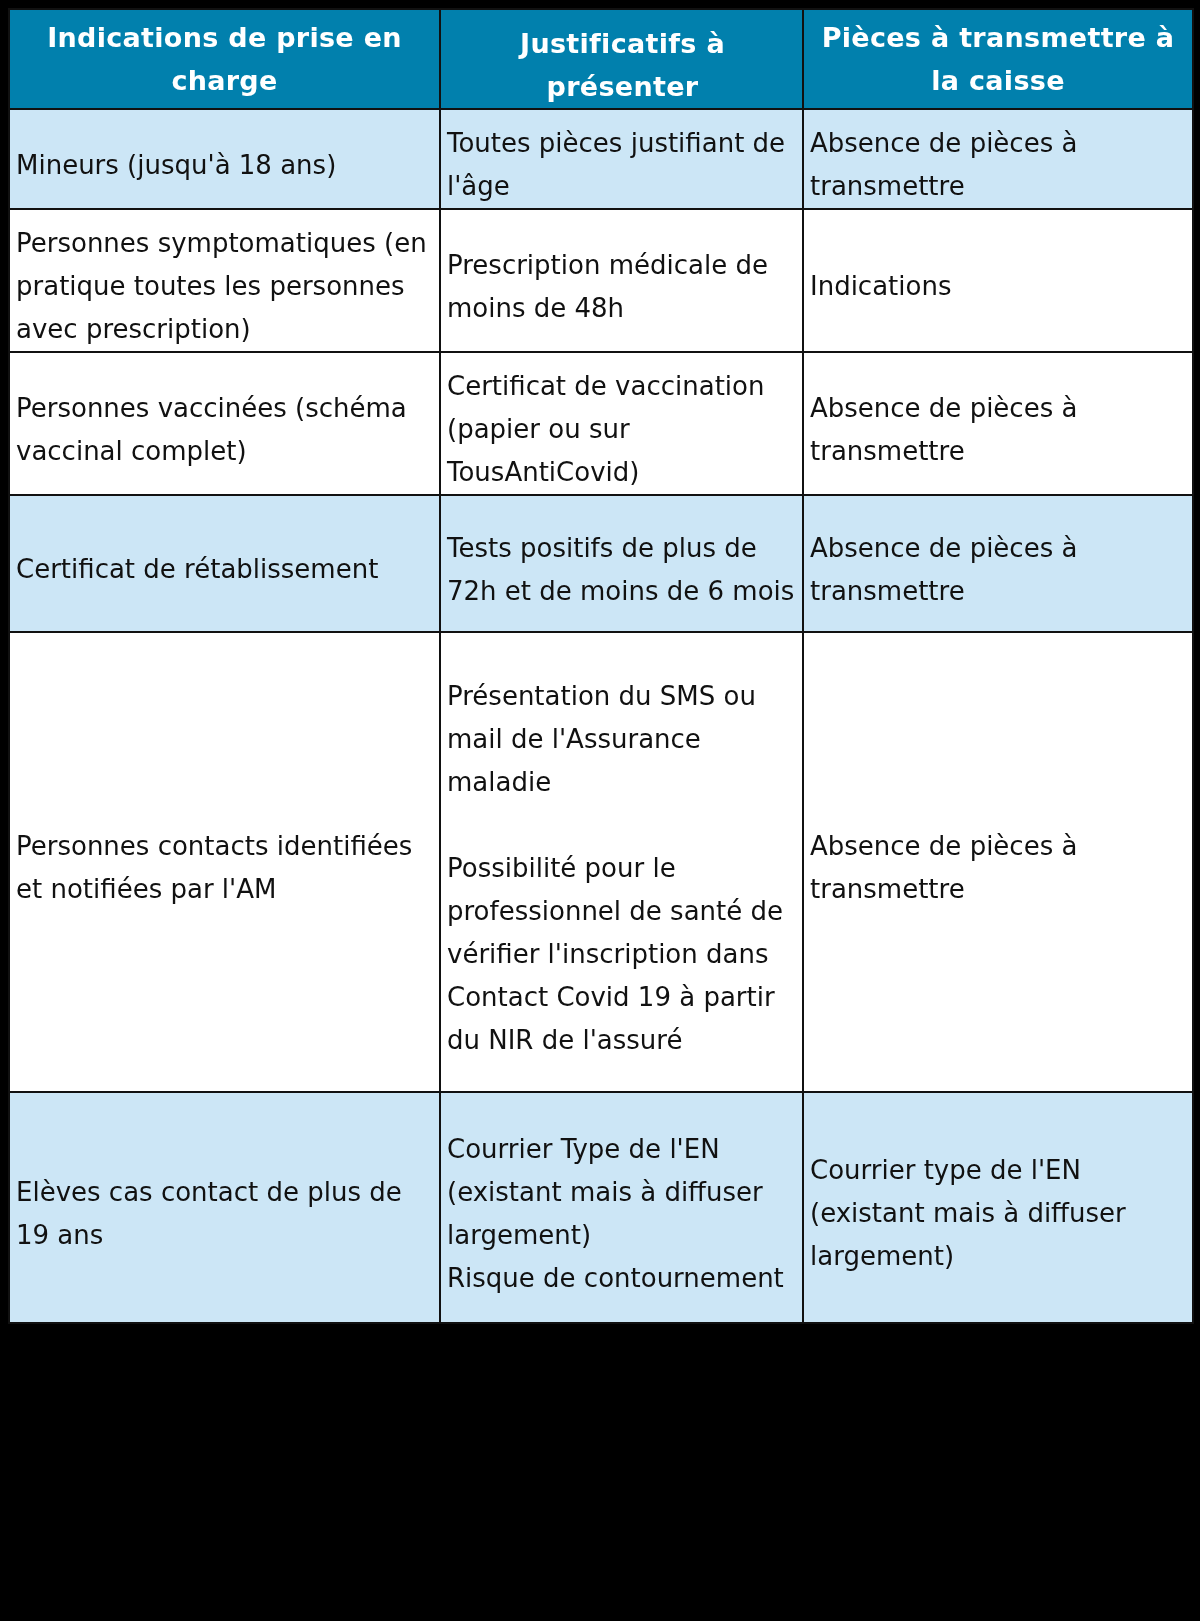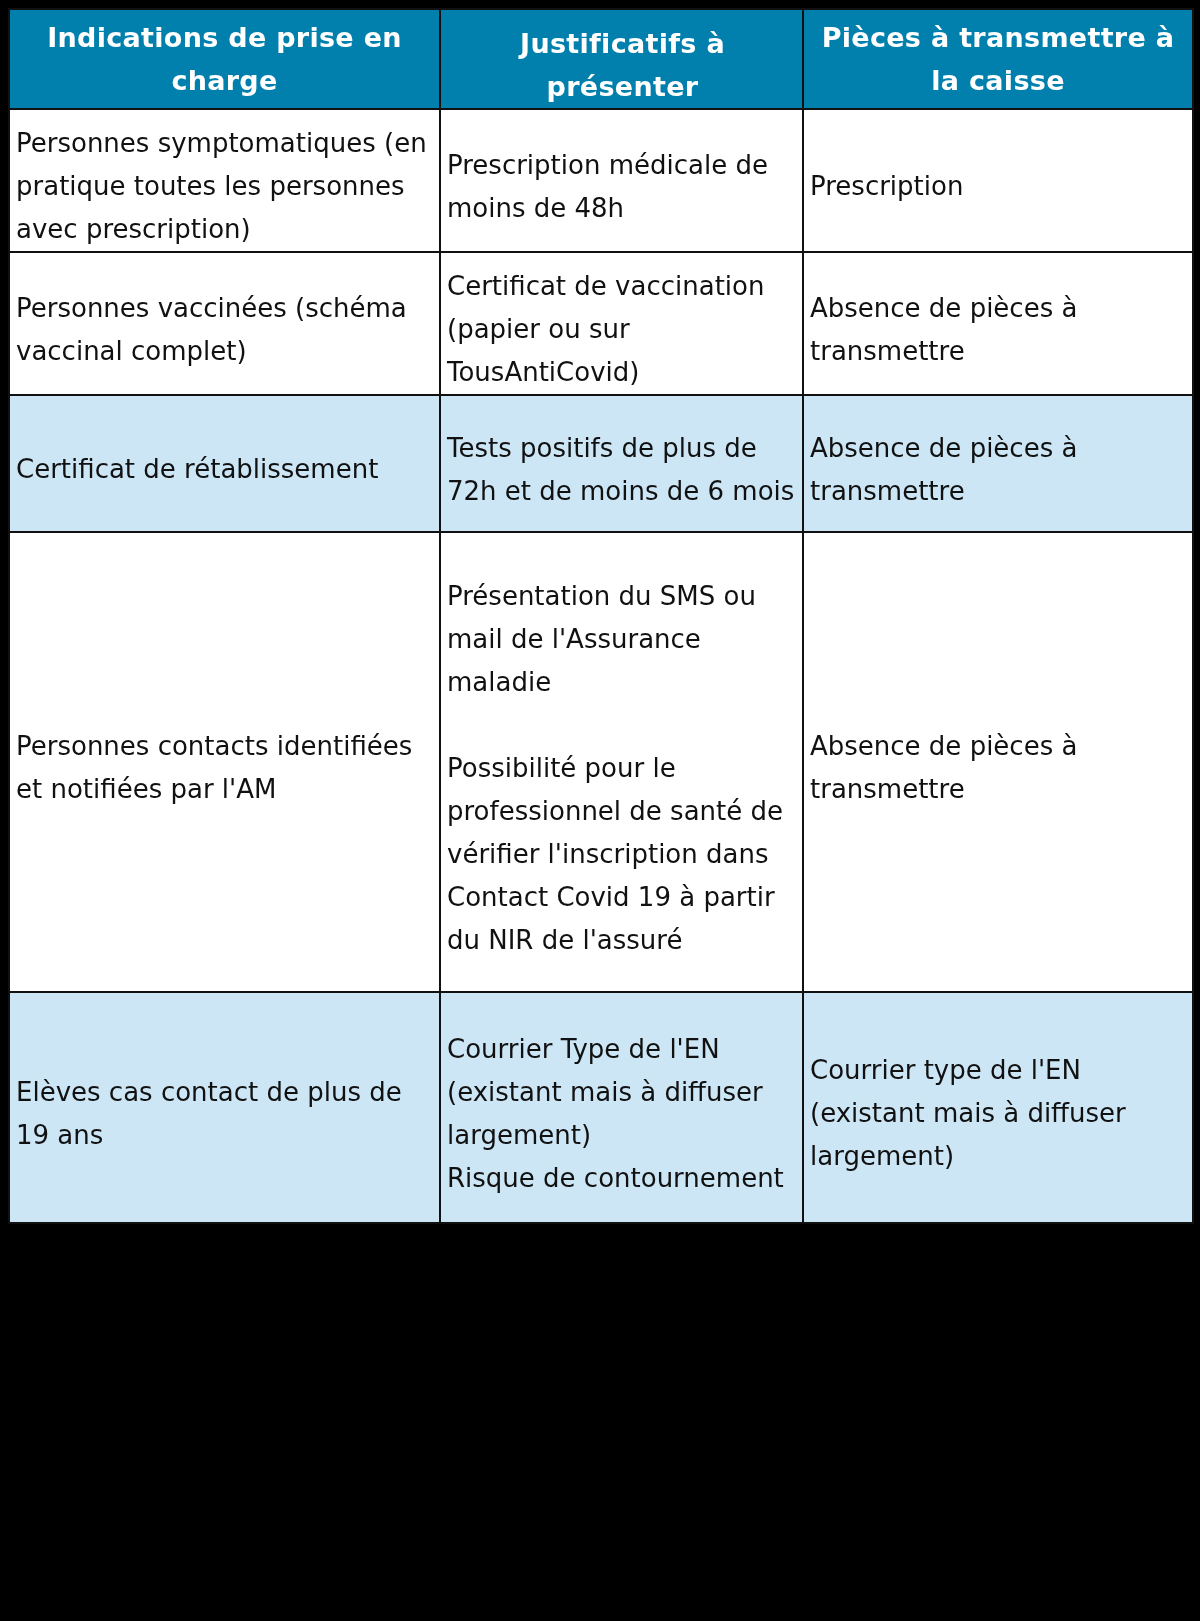--- a/index.html
+++ b/index.html
@@ -26,24 +26,29 @@
         <col class="c3">
       </colgroup>
   <thead>
     <tr style="height:87px">
       <th style="padding:0 20px">Indications de prise en charge</th>
       <th>Justificatifs à présenter</th>
       <th style="padding:4px 16px">Pièces à transmettre à la caisse</th>
     </tr>
   </thead>
   <tbody>
+    <tr class="light" style="height:92px">
+      <td>Mineurs (jusqu'à 18 ans)</td>
+      <td>Toutes pièces justifiant de l'âge</td>
+      <td>Absence de pièces à transmettre</td>
+    </tr>
     <tr class="white" style="height:97px">
       <td>Personnes symptomatiques (en pratique toutes les personnes avec prescription)</td>
       <td>Prescription médicale de moins de 48h</td>
-      <td>Prescription</td>
+      <td>Indications</td>
     </tr>
     <tr class="white" style="height:113px">
       <td>Personnes vaccinées (schéma vaccinal complet)</td>
       <td>Certificat de vaccination (papier ou sur TousAntiCovid)</td>
       <td>Absence de pièces à transmettre</td>
     </tr>
     <tr class="light" style="height:137px">
       <td>Certificat de rétablissement</td>
       <td>Tests positifs de plus de 72h et de moins de 6 mois</td>
       <td>Absence de pièces à transmettre</td>

